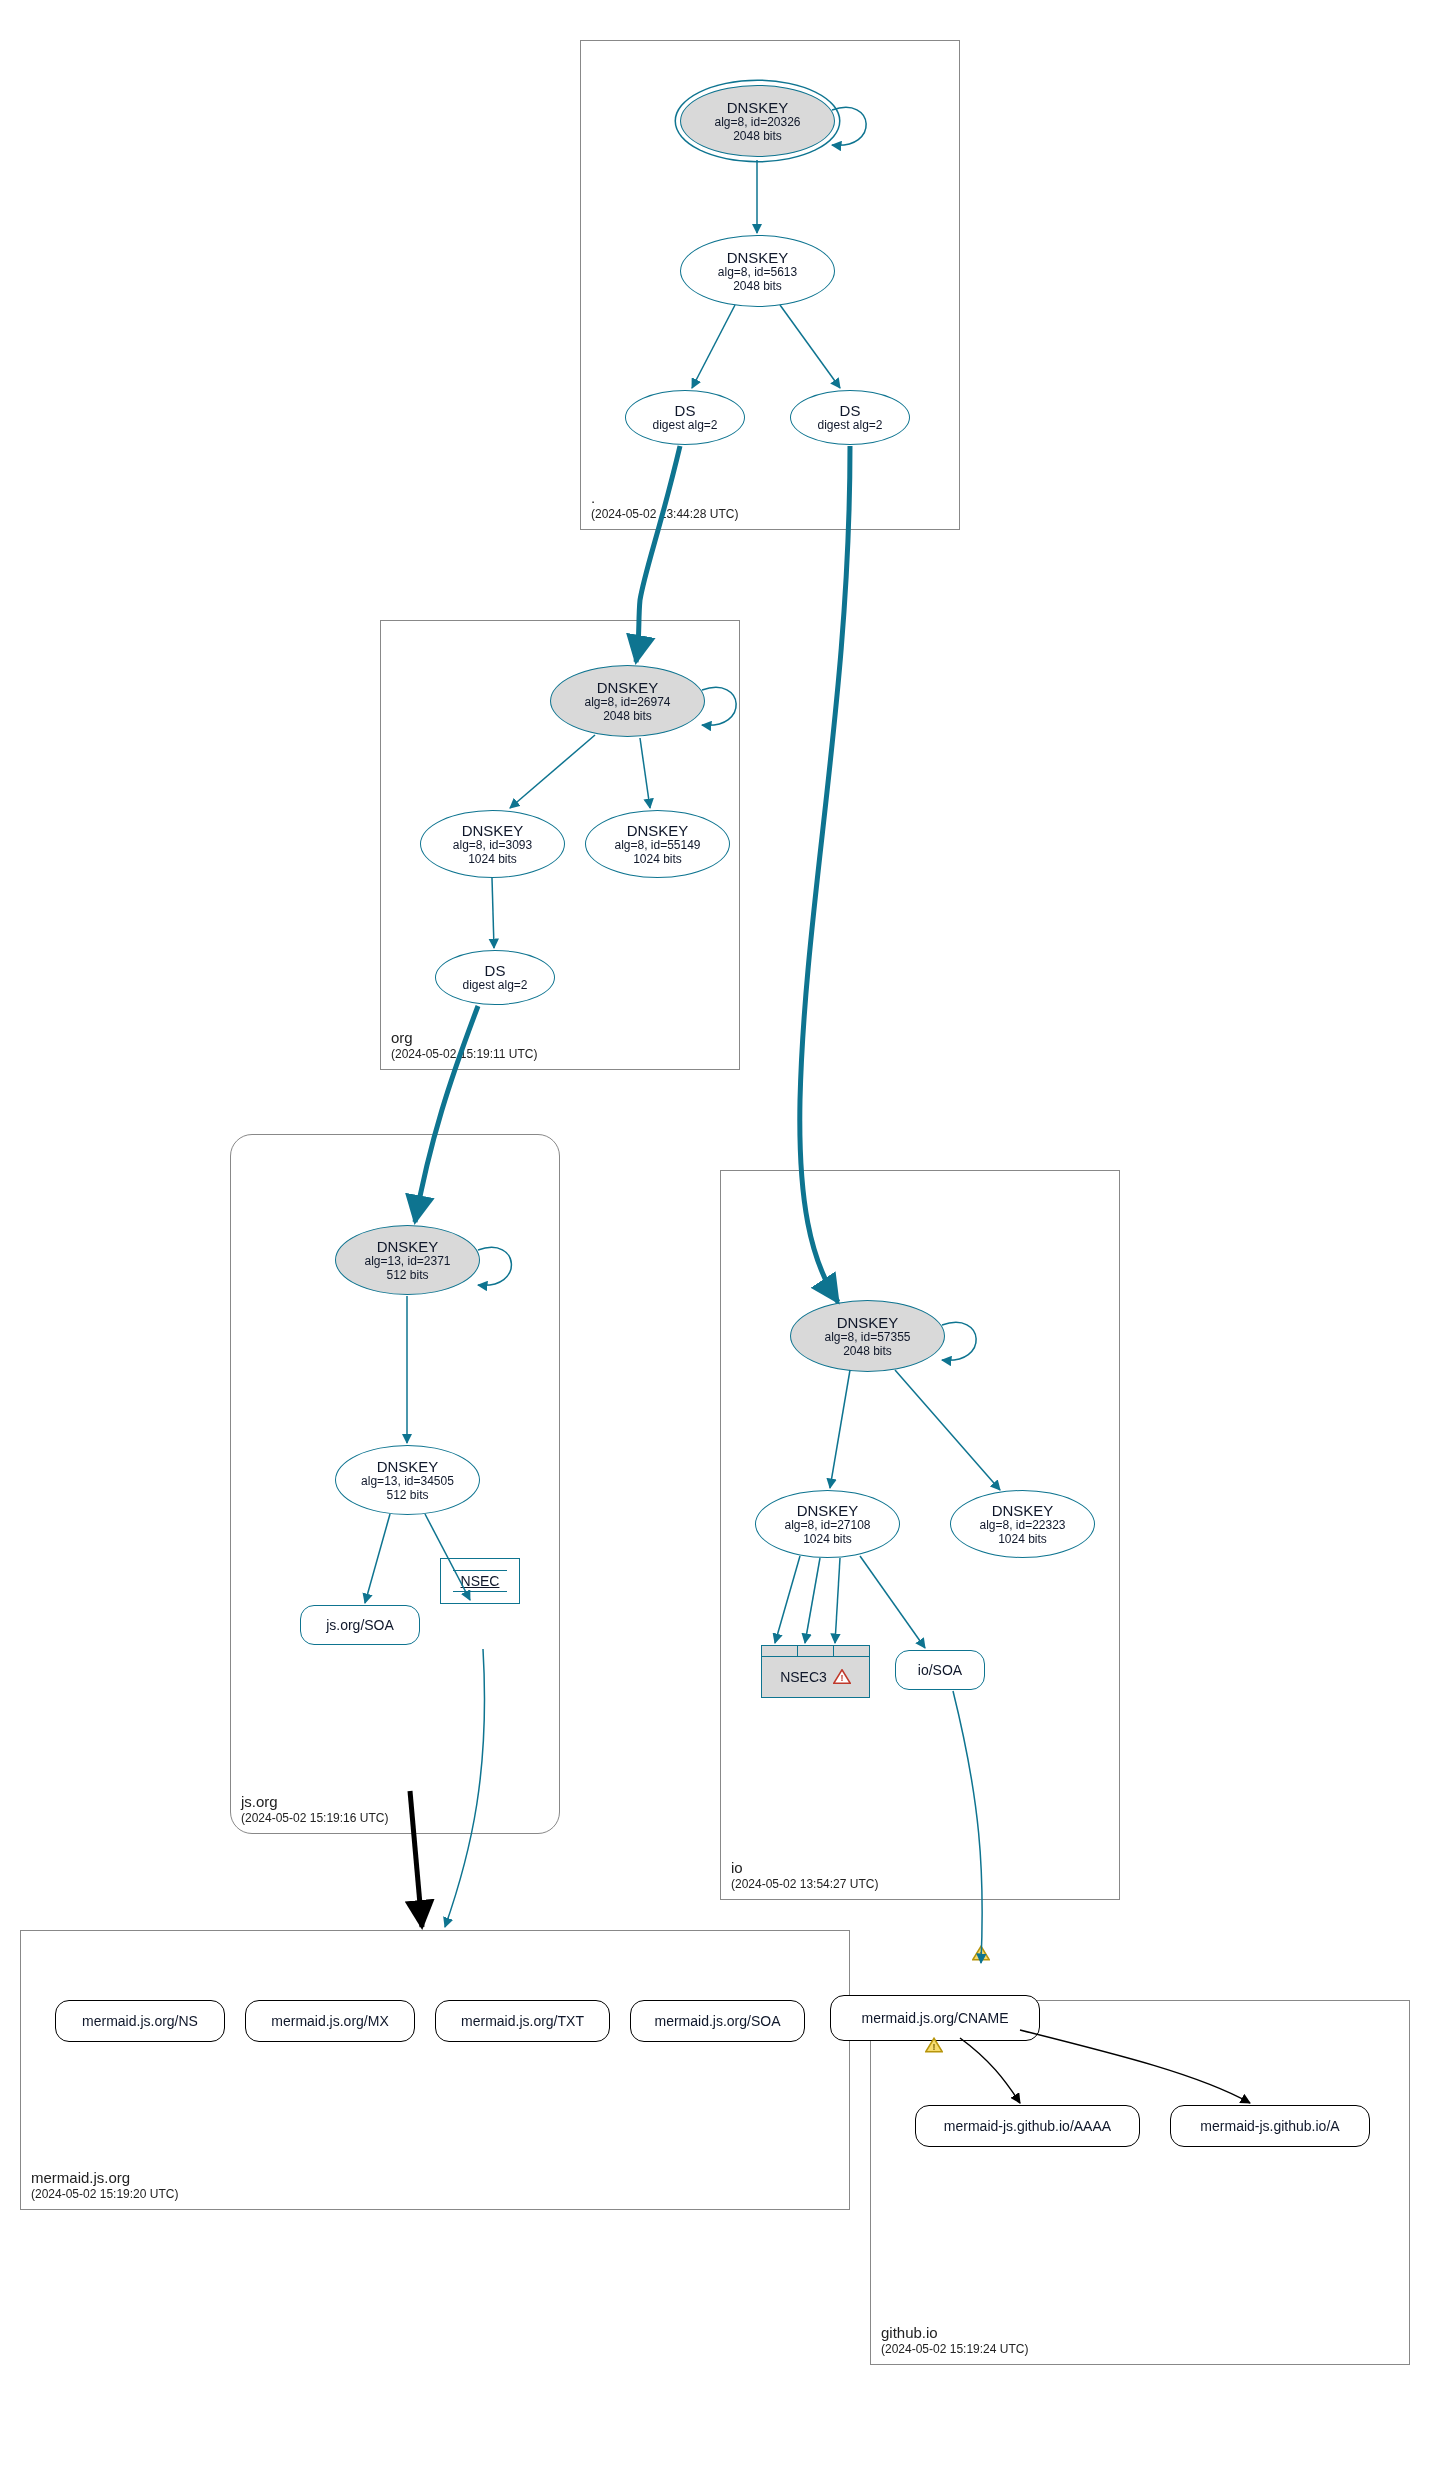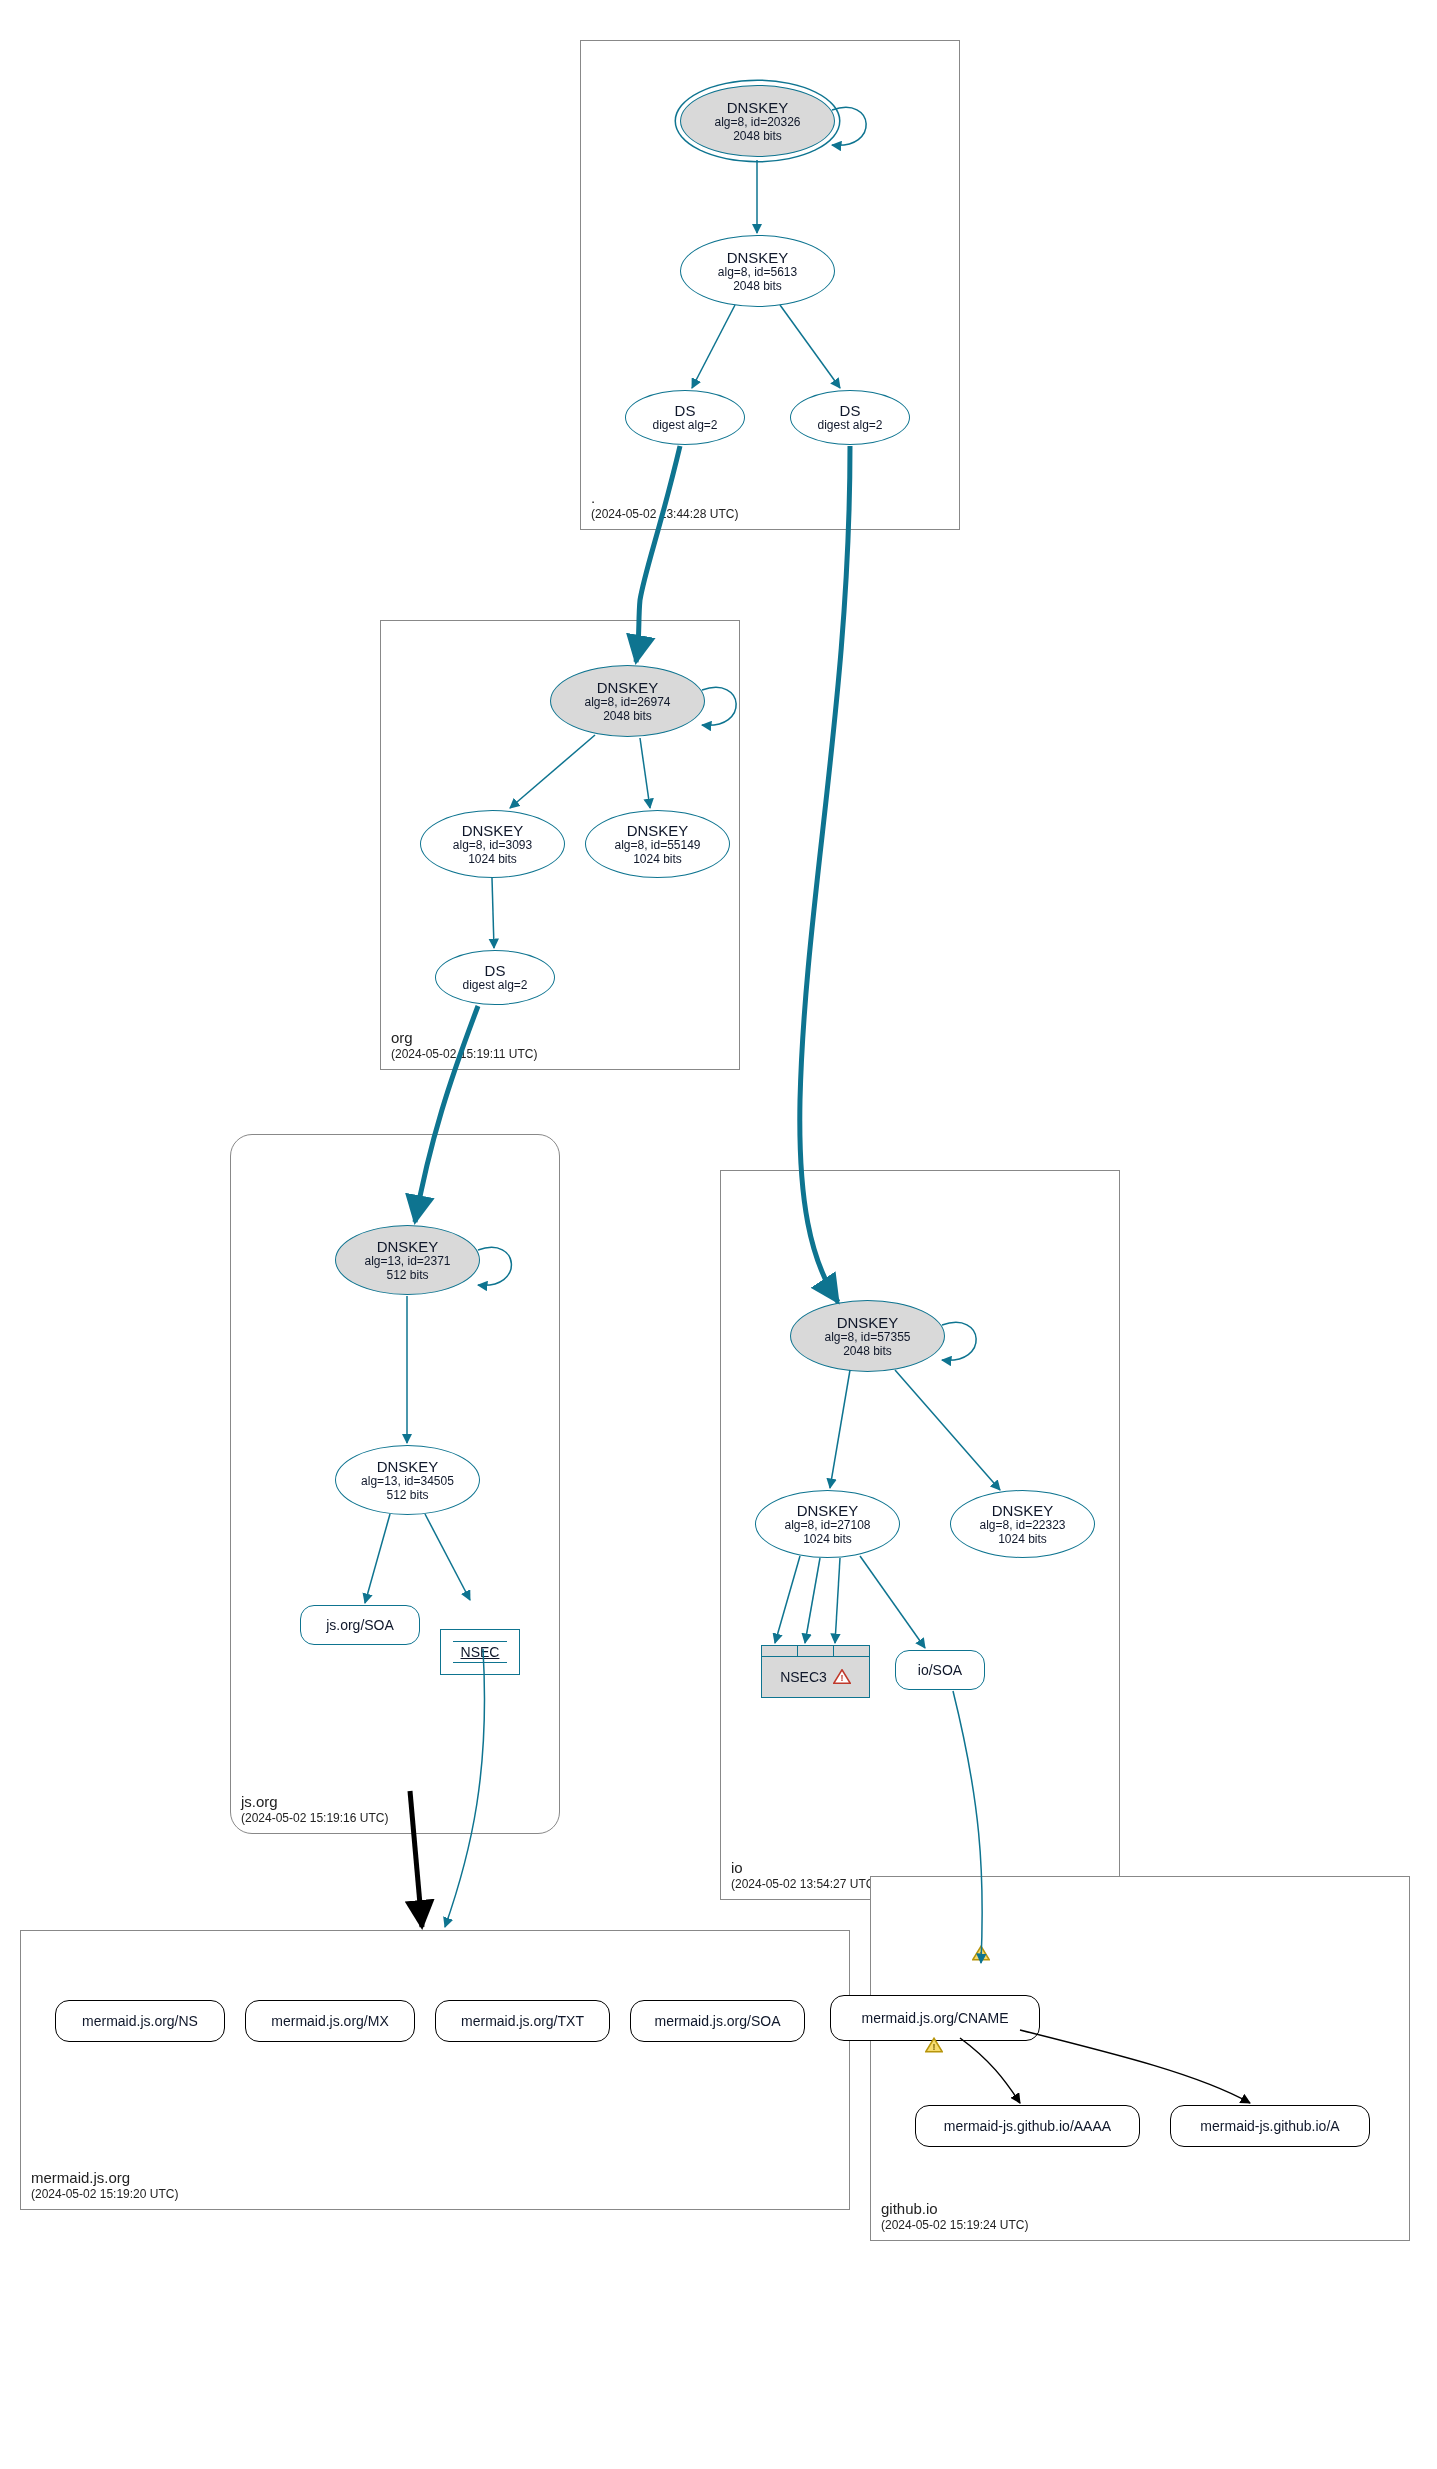--- a/index.html
+++ b/index.html
@@ -122,21 +122,21 @@
   </div>
 </div>
 
 <div class="zone" style="left:20px; top:1930px; width:830px; height:280px;">
   <div class="zone-label">
     <div class="zname">mermaid.js.org</div>
     <div class="ztime">(2024-05-02 15:19:20 UTC)</div>
   </div>
 </div>
 
-<div class="zone" style="left:870px; top:1876px; width:540px; height:365px;">
+<div class="zone" style="left:870px; top:2000px; width:540px; height:365px;">
   <div class="zone-label">
     <div class="zname">github.io</div>
     <div class="ztime">(2024-05-02 15:19:24 UTC)</div>
   </div>
 </div>
 
 <div class="node ellipse ksk double" style="left:680px; top:85px; width:155px; height:72px;">
   <span class="t1">DNSKEY</span>
   <span class="t2">alg=8, id=20326</span>
   <span class="t2">2048 bits</span>
@@ -181,21 +181,21 @@
   <span class="t2">512 bits</span>
 </div>
 <div class="node ellipse" style="left:335px; top:1445px; width:145px; height:70px;">
   <span class="t1">DNSKEY</span>
   <span class="t2">alg=13, id=34505</span>
   <span class="t2">512 bits</span>
 </div>
 <div class="node rrect" style="left:300px; top:1605px; width:120px; height:40px;">
   <span>js.org/SOA</span>
 </div>
-<div class="node recbox" style="left:440px; top:1629px; width:80px; height:46px;text-decoration:underline;">
+<div class="node recbox" style="left:440px; top:1558px; width:80px; height:46px;text-decoration:underline;">
   <span class="inner">NSEC</span>
 </div>
 
 <div class="node ellipse ksk" style="left:790px; top:1300px; width:155px; height:72px;">
   <span class="t1">DNSKEY</span>
   <span class="t2">alg=8, id=57355</span>
   <span class="t2">2048 bits</span>
 </div>
 <div class="node ellipse" style="left:755px; top:1490px; width:145px; height:68px;">
   <span class="t1">DNSKEY</span>

